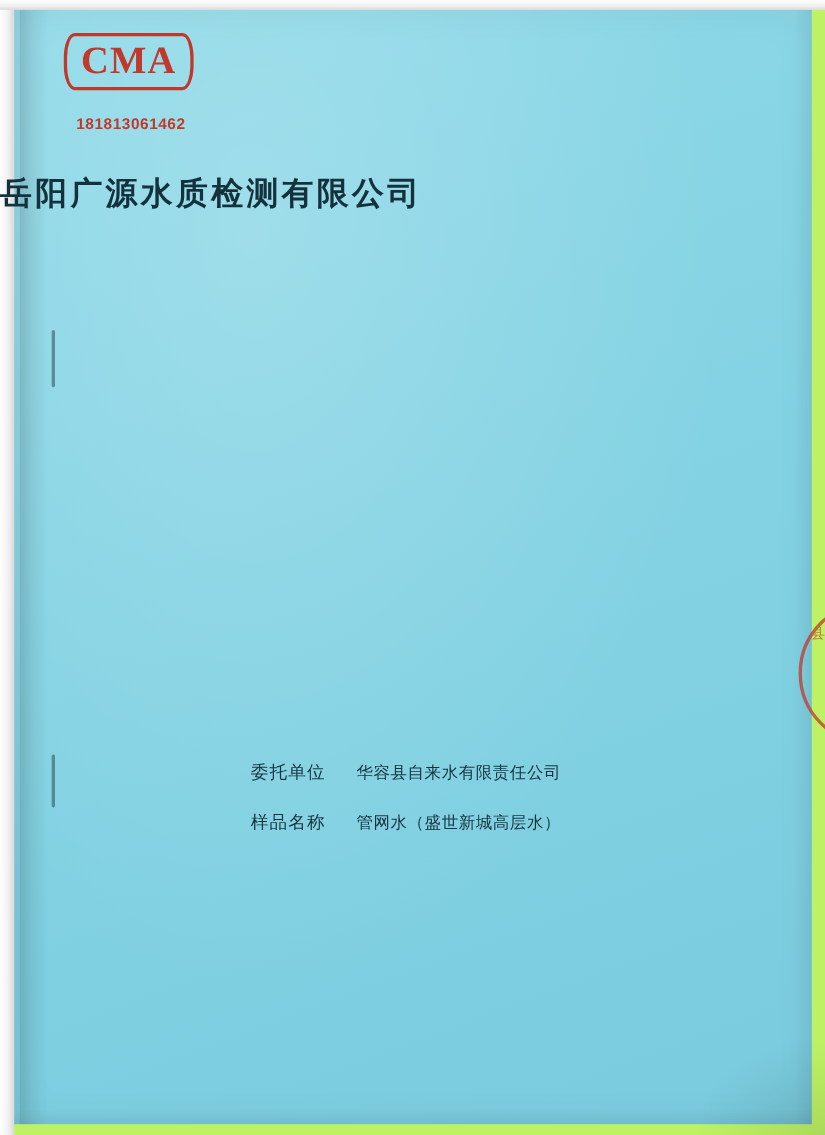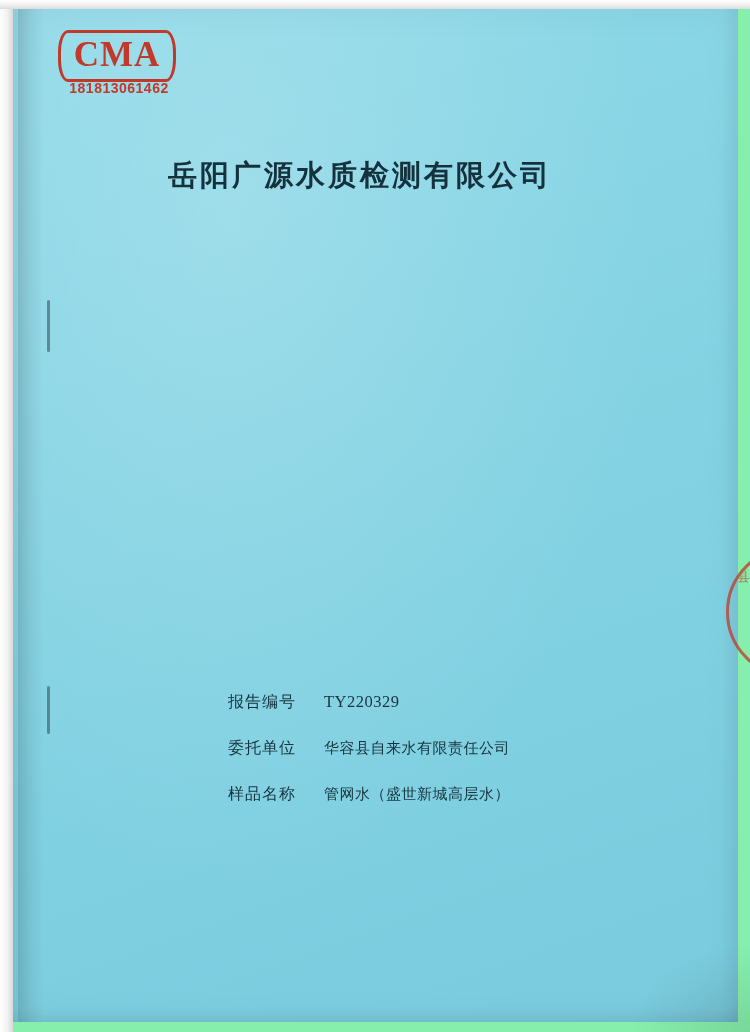--- a/index.html
+++ b/index.html
@@ -8,21 +8,21 @@
     background: #ffffff;
   }
   body {
     font-family: "Liberation Sans", sans-serif;
   }
   .page {
     position: relative;
     width: 750px;
     height: 1032px;
     overflow: hidden;
-    background: #86efac;
+    background: #bef264;
   }
   
   .scan {
     position: absolute;
     left: 12px;
     top: 8px;
     width: 726px;
     height: 1014px;
     background:
       radial-gradient(ellipse at 30% 20%, rgba(255,255,255,0.18), rgba(255,255,255,0) 60%),
@@ -85,37 +85,36 @@
     text-align: center;
     color: #c0392b;
     font-family: "Liberation Serif", serif;
     font-weight: bold;
     font-size: 35px;
     letter-spacing: 1px;
   }
   .cma-num {
     position: absolute;
     left: -6px;
-    top: 50px;
+    top: 74px;
     width: 134px;
     text-align: center;
     color: #c0392b;
     font-family: "Liberation Sans", sans-serif;
     font-weight: bold;
     font-size: 14px;
     letter-spacing: 0.5px;
   }
 
   
   .company {
     position: absolute;
     left: 0;
     top: 156px;
     width: 720px;
-    text-align: center;
     color: #14323d;
     font-family: "DejaVu Sans", sans-serif;
     font-weight: bold;
     font-size: 29px;
     letter-spacing: 3px;
   }
 
   
   .title {
     position: absolute;
@@ -240,24 +239,20 @@
 
   <div class="company">岳阳广源水质检测有限公司</div>
 
 
   <div class="seal">
     <div class="seal-text">县 证</div>
   </div>
 
   <div class="fields">
 
-    <div class="field-row">
-      <div class="field-label">报告编号</div>
-      <div class="field-value">TY220329</div>
-    </div>
 
     <div class="field-row">
       <div class="field-label">委托单位</div>
       <div class="field-value cjk">华容县自来水有限责任公司</div>
     </div>
 
     <div class="field-row">
       <div class="field-label">样品名称</div>
       <div class="field-value cjk">管网水（盛世新城高层水）</div>
     </div>

